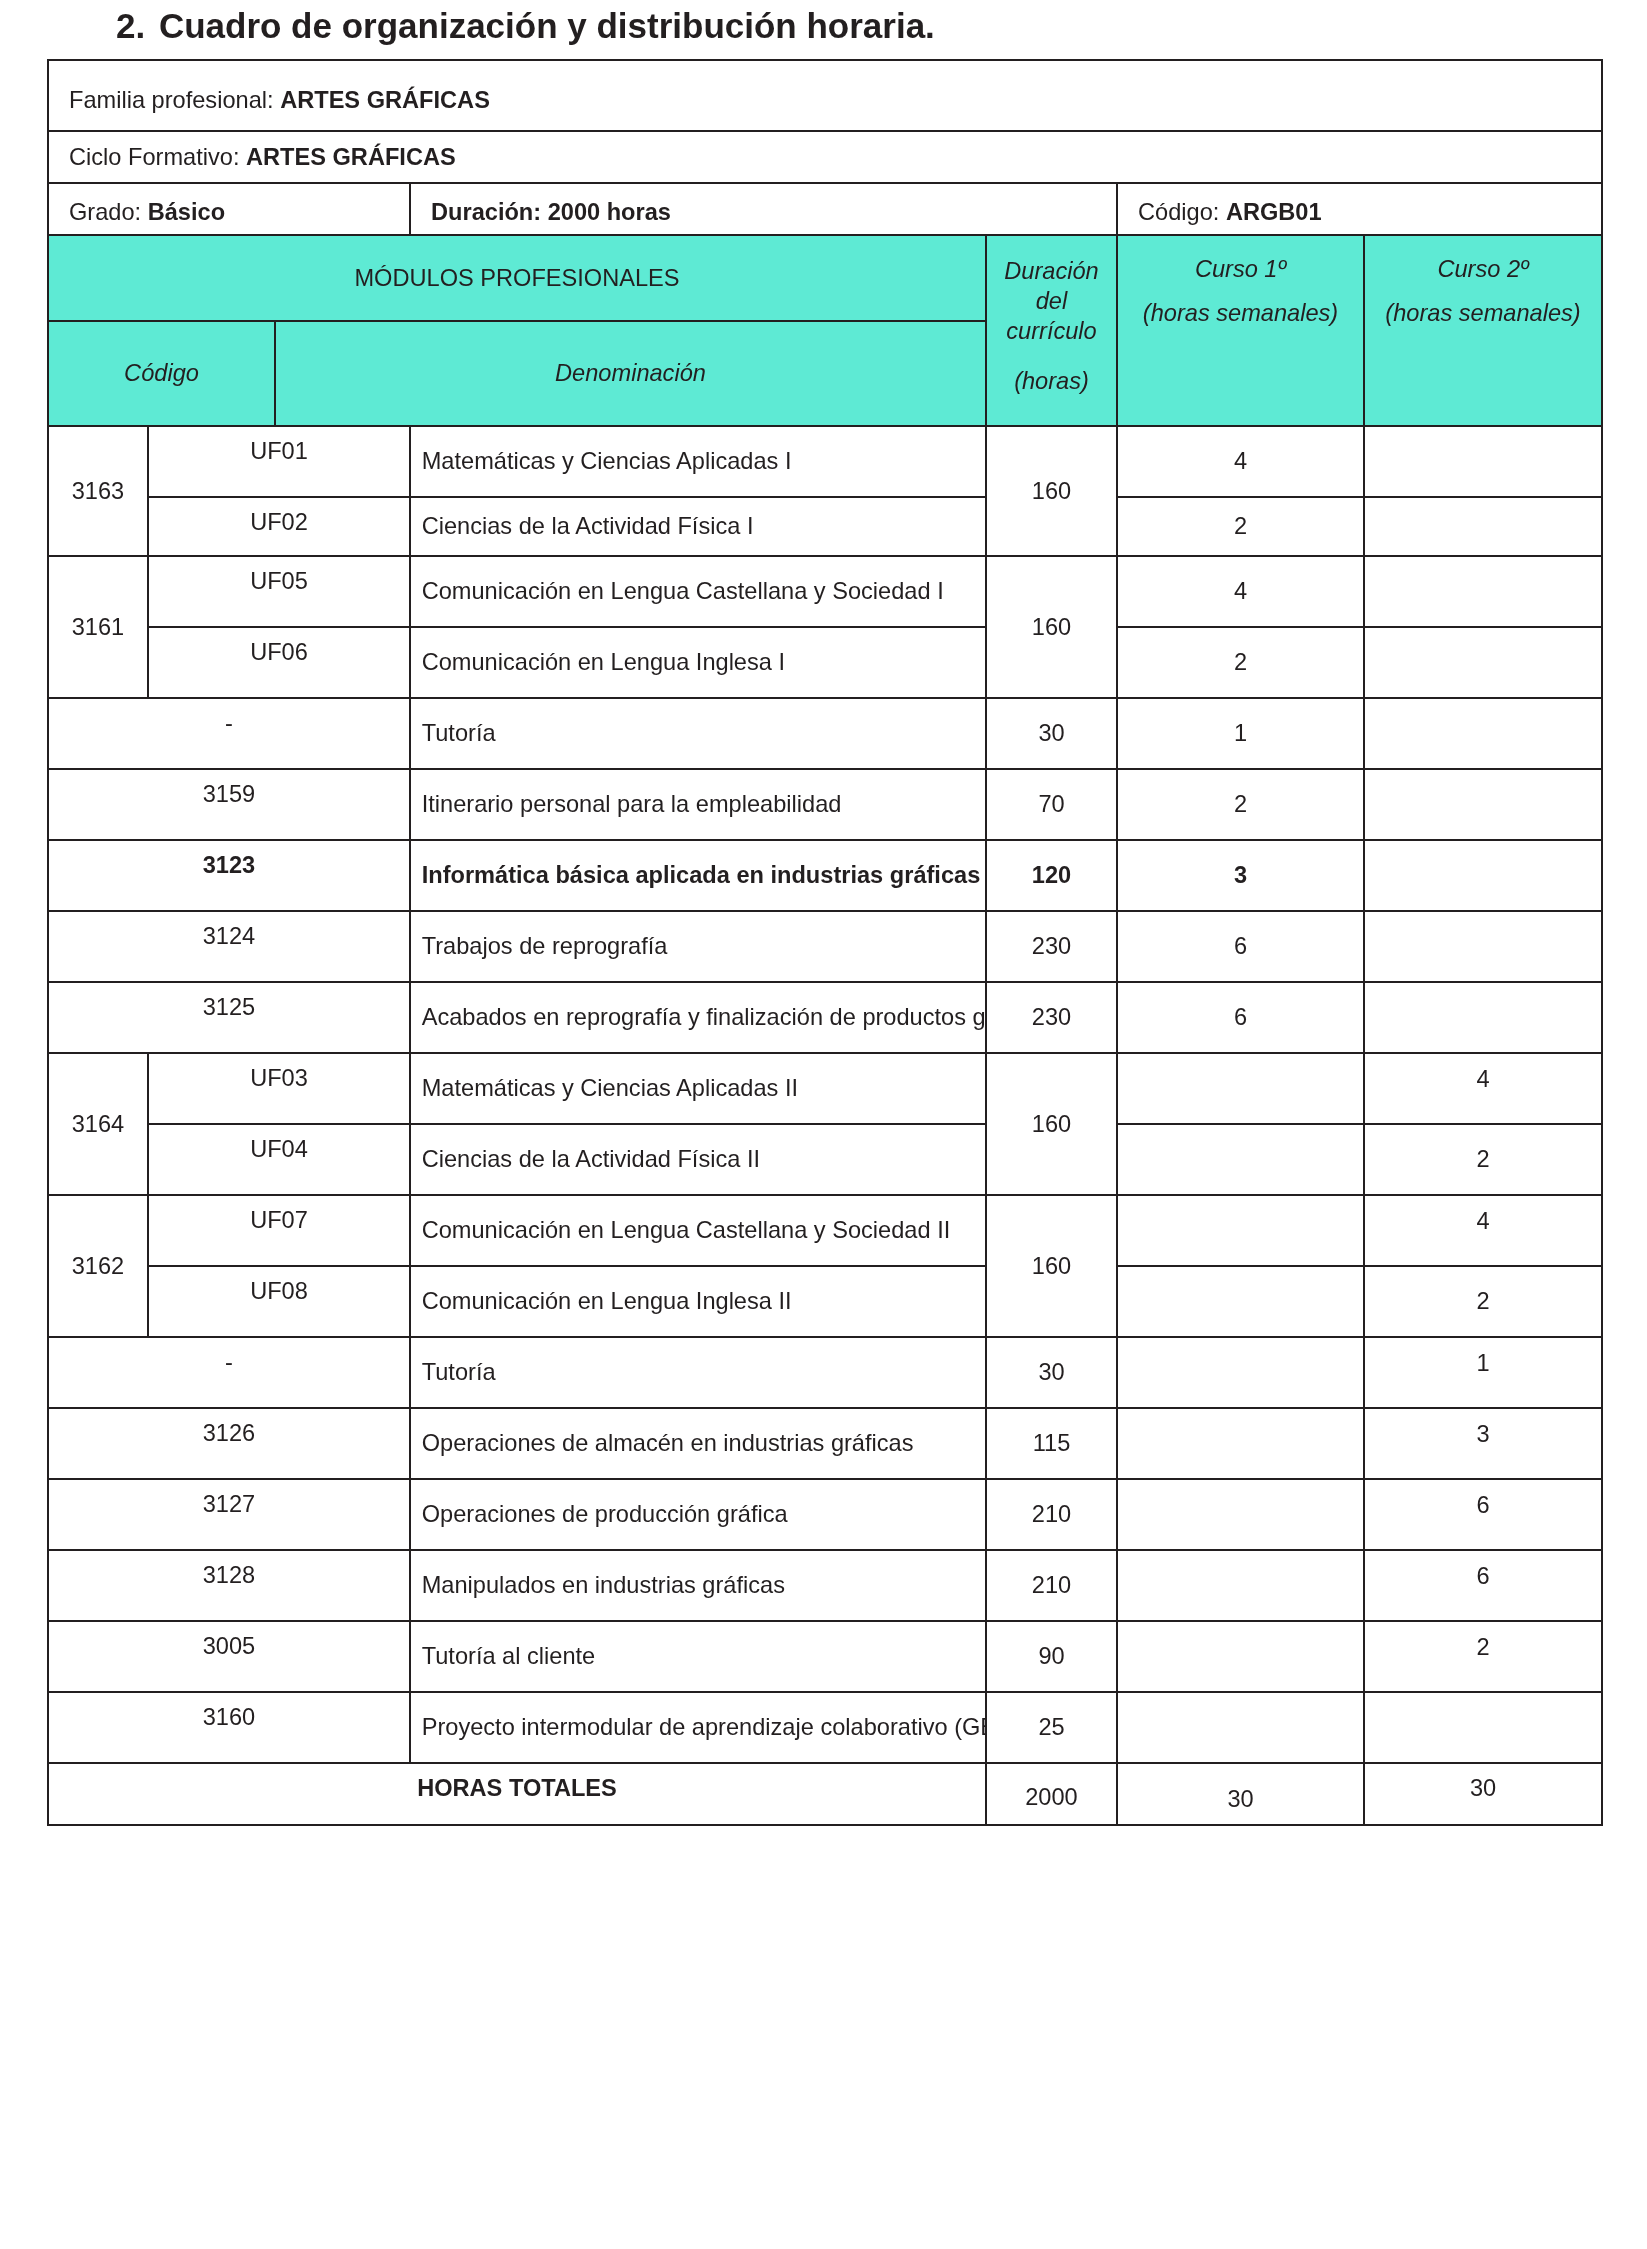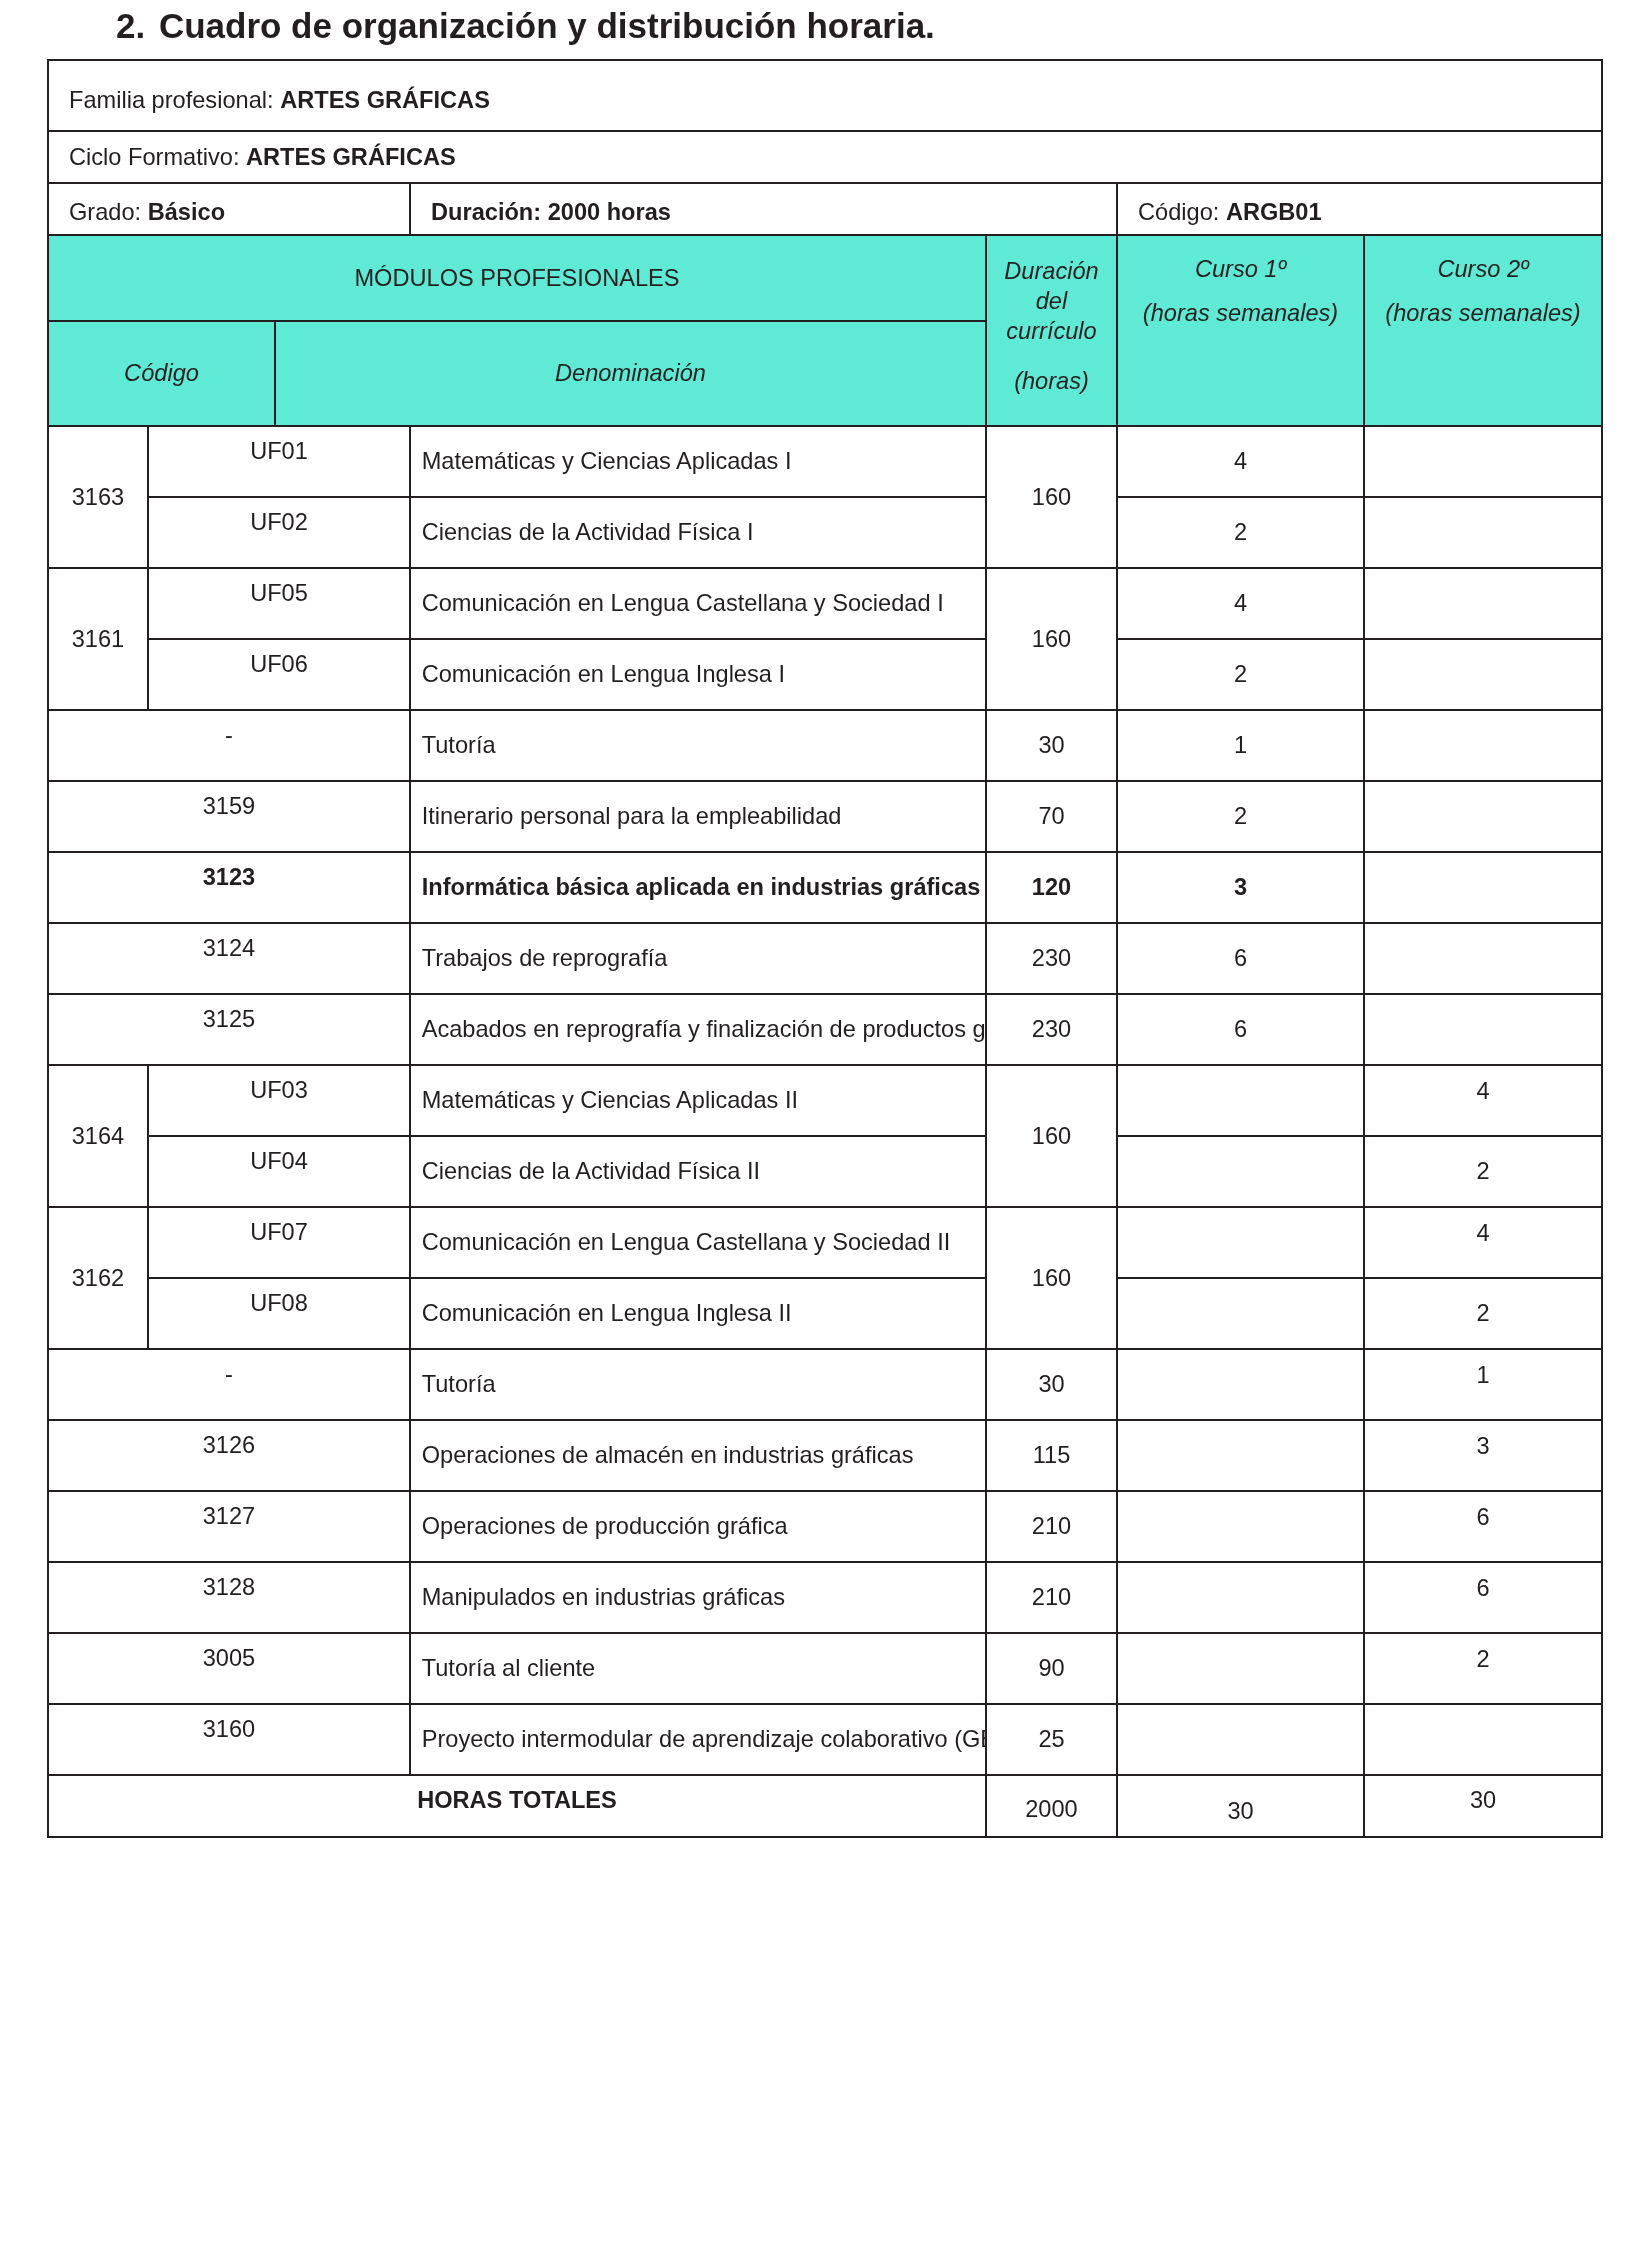--- a/index.html
+++ b/index.html
@@ -97,21 +97,21 @@
   </tbody>
   <tbody id="data-body">
       <tr style="height: 71px;">
         <td class="c" rowspan="2" style="text-align: center;">3163</td>
         <td class="c top" colspan="2">UF01</td>
         <td class="den">Matemáticas y Ciencias Aplicadas I</td>
         <td class="c" rowspan="2">160</td>
         <td class="c">4</td>
         <td class="c"></td>
       </tr>
-      <tr style="height: 71px;">
+      <tr style="height: 59px;">
         <td class="c top" colspan="2">UF02</td>
         <td class="den">Ciencias de la Actividad Física I</td>
         <td class="c">2</td>
         <td class="c"></td>
       </tr>
       <tr style="height: 71px;">
         <td class="c" rowspan="2" style="text-align: center;">3161</td>
         <td class="c top" colspan="2">UF05</td>
         <td class="den">Comunicación en Lengua Castellana y Sociedad I</td>
         <td class="c" rowspan="2">160</td>

